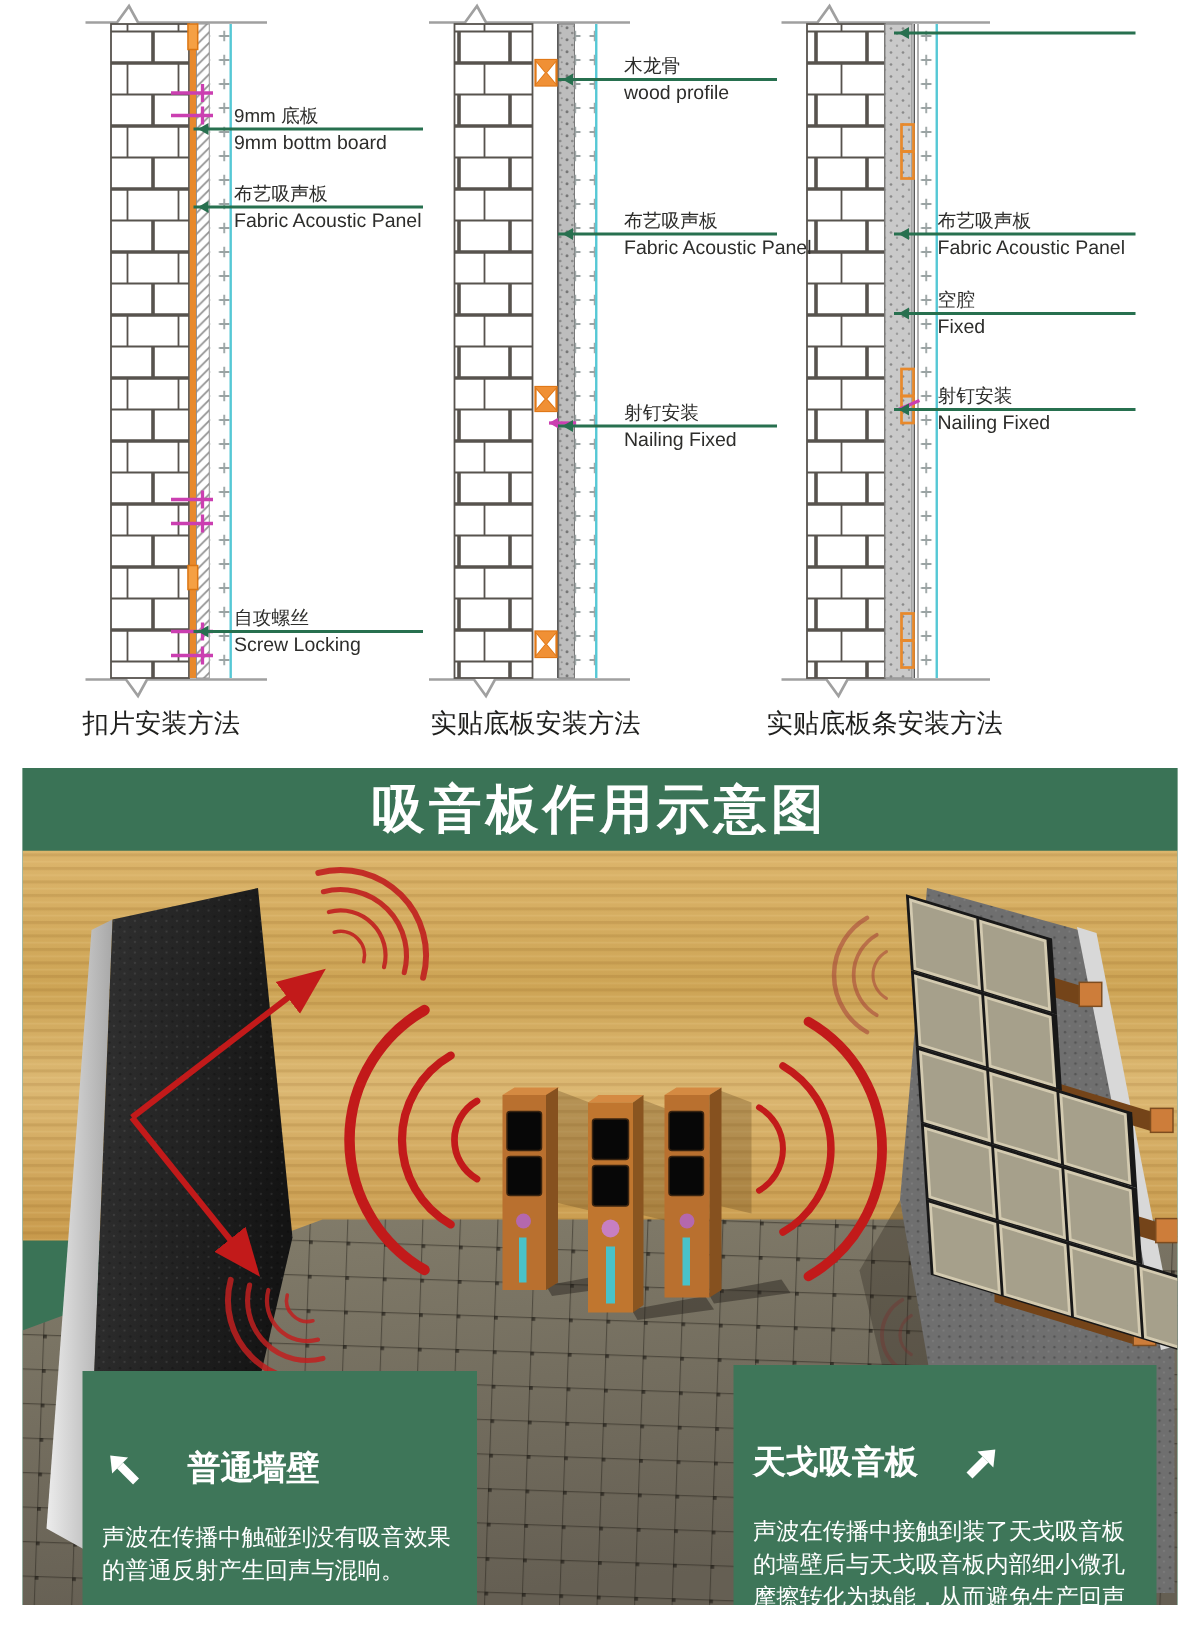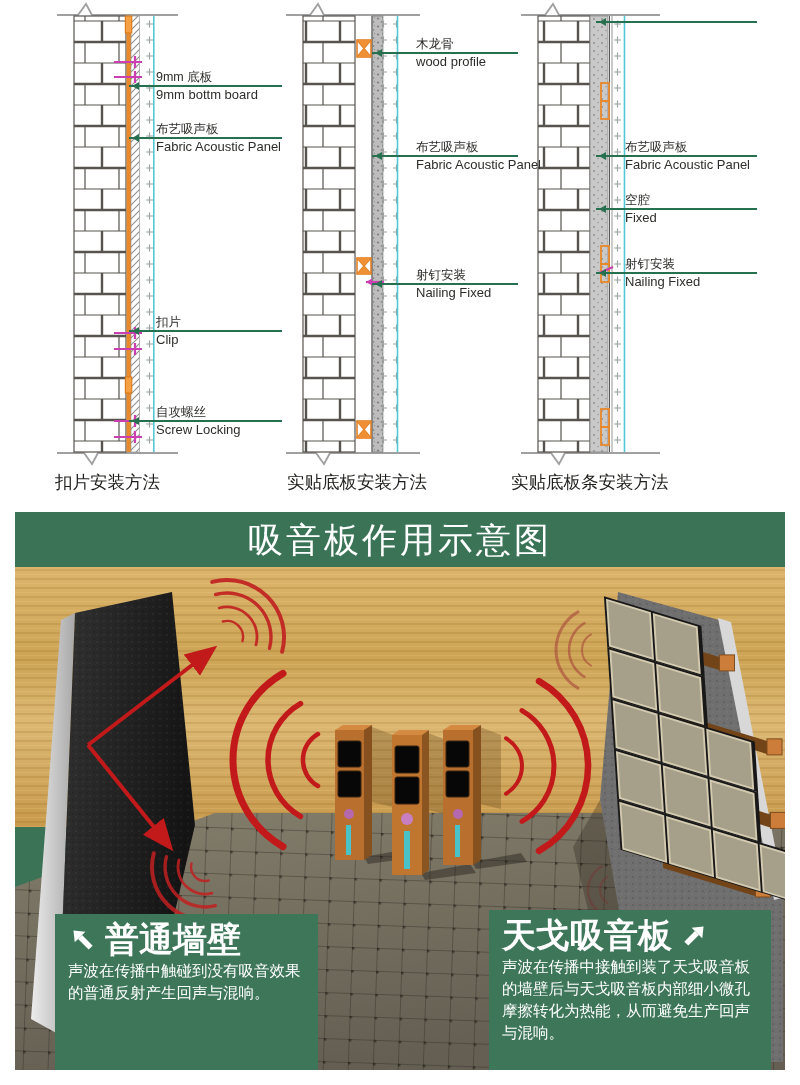--- a/index.html
+++ b/index.html
@@ -14,25 +14,25 @@
   .dlabel .pline{height:0;border-top:2px solid #27704f;position:relative;}
   .dlabel .pline::before{content:"";position:absolute;left:-1px;top:-5px;
       border:4px solid transparent;border-right:7px solid #27704f;}
   .dlabel.pad1 .zh,.dlabel.pad1 .en{padding-left:27px;}
   .dlabel.pad2 .zh,.dlabel.pad2 .en{padding-left:44px;}
   .dlabel.pad3 .zh,.dlabel.pad3 .en{padding-left:29px;}
   .caption{position:absolute;top:470px;font-size:17.5px;font-weight:normal;color:#1f1f1d;white-space:nowrap;}
   
   #scene{position:absolute;left:15px;top:512px;width:770px;height:558px;overflow:hidden;background:#3a7356;}
   #scene-title{position:absolute;left:0;top:0;width:770px;height:55px;background:#3a7356;
-      color:#fff;font-size:35px;font-weight:normal;text-align:center;line-height:56px;letter-spacing:3px;}
+      color:#fff;font-size:35px;font-weight:bold;text-align:center;line-height:56px;letter-spacing:3px;}
   #scene-svg{position:absolute;left:0;top:55px;}
   .infobox{position:absolute;background:#3e7659;color:#ffffff;padding:9px 13px;box-sizing:border-box;}
-  .infobox .titlerow{display:flex;align-items:center;gap:7px;font-size:34px;font-weight:bold;line-height:32px;}
-  .infobox .body{margin-top:5px;font-size:15.5px;line-height:1.42;}
+  .infobox .titlerow{display:flex;align-items:center;gap:27px;font-size:22px;font-weight:bold;line-height:32px;margin-top:40px;}
+  .infobox .body{margin-top:20px;font-size:15.5px;line-height:1.42;}
   .arrow-ico{flex:0 0 auto;}
 </style>
 </head>
 <body>
 
 <div id="page">
 
   <div id="diagrams">
     <svg id="diagram-svg" width="800" height="505" viewBox="0 0 800 505">
       <defs>
@@ -134,25 +134,20 @@
 
     <div class="dlabel pad1" style="left:129px;top:69px;width:153px">
       <div class="zh">9mm 底板</div>
       <div class="pline"></div>
       <div class="en">9mm bottm board</div>
     </div>
     <div class="dlabel pad1" style="left:129px;top:121px;width:153px">
       <div class="zh">布艺吸声板</div>
       <div class="pline"></div>
       <div class="en">Fabric Acoustic Panel</div>
-    </div>
-    <div class="dlabel pad1" style="left:129px;top:314px;width:153px">
-      <div class="zh">扣片</div>
-      <div class="pline"></div>
-      <div class="en">Clip</div>
     </div>
     <div class="dlabel pad1" style="left:129px;top:404px;width:153px">
       <div class="zh">自攻螺丝</div>
       <div class="pline"></div>
       <div class="en">Screw Locking</div>
     </div>
 
     <div class="dlabel pad2" style="left:372px;top:36px;width:146px">
       <div class="zh">木龙骨</div>
       <div class="pline"></div>

